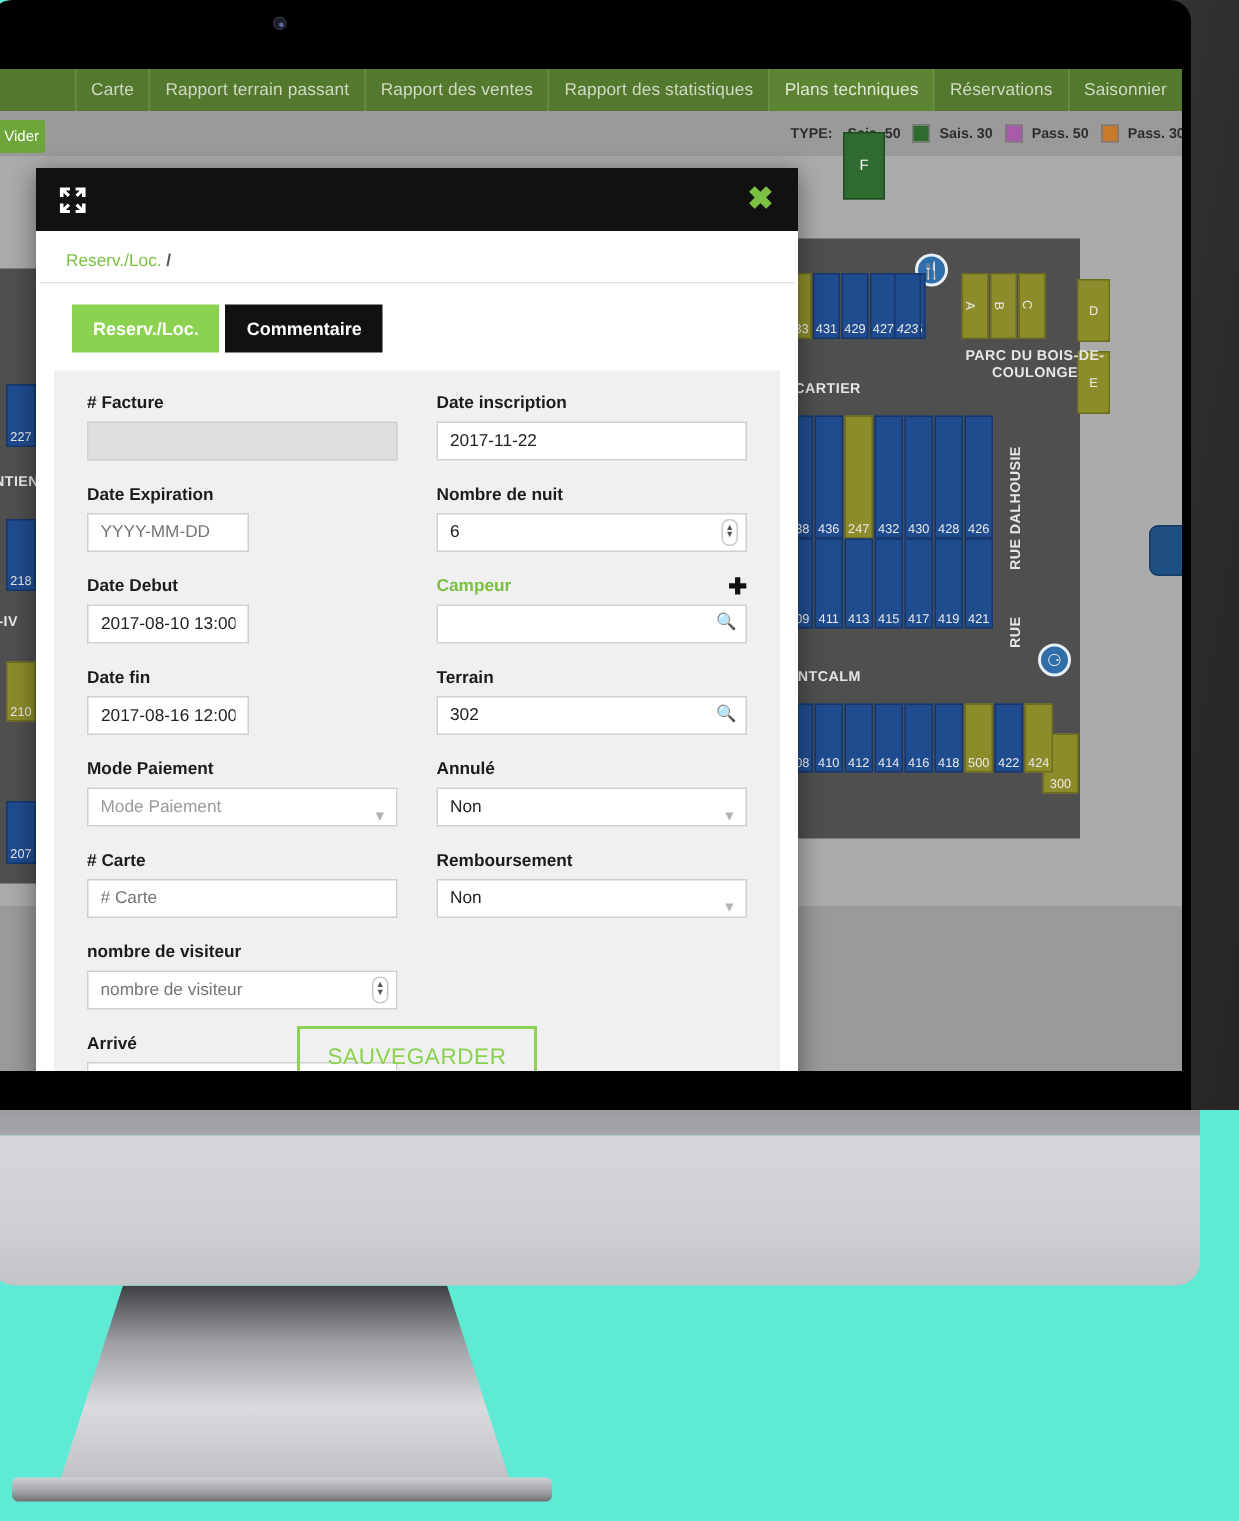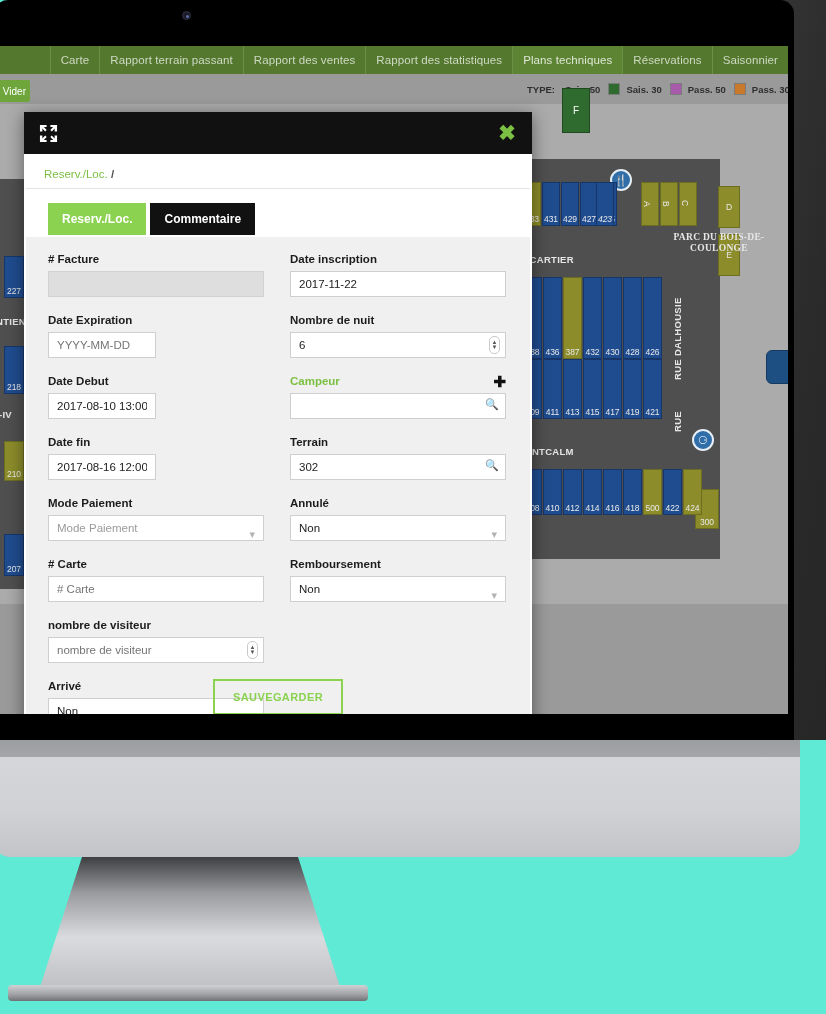--- a/index.html
+++ b/index.html
@@ -140,21 +140,21 @@
   }
   .breadcrumb .sep{ color:#555; font-weight:bold; }
   .tabs{ display:flex; padding:14px 0 0 24px; gap:4px; }
   .tab{
     padding:9px 14px; font-size:12px; font-weight:bold; color:#fff;
     background:#111111; cursor:pointer;
   }
   .tab.active{ background:#8ad24f; color:#ffffff; }
 
   .form-panel{
-    margin:2px; background:#f0f0f0; padding:16px 4px 0 22px; height:calc(100% - 79px);
+    margin:12px; background:#f0f0f0; padding:16px 22px 0 22px; height:calc(100% - 79px);
     position:relative;
   }
   .cols{ display:flex; gap:26px; }
   .col{ width:216px; }
   .field{ margin-bottom:17px; }
   .field-label{
     font-size:11.5px; font-weight:bold; color:#1c1c1c; margin-bottom:6px; display:block;
   }
   .field-label.green{ color:#7cc043; }
   .lbl-row{ display:flex; justify-content:space-between; align-items:center; margin-bottom:6px;}
@@ -186,21 +186,21 @@
   .sel .chev{
     position:absolute; right:8px; top:6px; color:#b3b3b3; font-size:11px;
   }
 
   .btn-row{
     position:absolute; left:0; right:0; bottom:22px;
     display:flex; justify-content:center; gap:18px;
   }
   .btn{
     border:2px solid #8ad24f; color:#8ad24f; background:transparent;
-    font-size:11px; font-weight:bold; letter-spacing:.4px;
+    font-size:15px; font-weight:normal; letter-spacing:.4px;
     padding:10px 18px; cursor:pointer; font-family:"Liberation Sans", sans-serif;
   }
 </style>
 </head>
 <body>
 
 <div id="stage">
 
   <div class="imac-back"></div>
   <div class="imac-bezel"></div>
@@ -251,26 +251,26 @@
         <div class="plot olive" style="left:718px;top:82px;width:22px;height:42px;align-items:center;">D</div>
         <div class="plot olive" style="left:718px;top:130px;width:22px;height:42px;align-items:center;">E</div>
 
         <div class="plot olive" style="left:523px;top:78px;width:18px;height:44px;">433</div>
         <div class="plot blue" style="left:542px;top:78px;width:18px;height:44px;">431</div>
         <div class="plot blue" style="left:561px;top:78px;width:18px;height:44px;">429</div>
         <div class="plot blue" style="left:580px;top:78px;width:18px;height:44px;">427</div>
         <div class="plot blue" style="left:599px;top:78px;width:18px;height:44px;">425</div>
         <div class="plot blue" style="left:596px;top:78px;width:18px;height:44px;font-style:italic;">423</div>
 
-        <div class="maplabel" style="left:669px;top:128px;width:100px;font-family:Liberation Serif, serif;">PARC DU BOIS-DE-COULONGE</div>
+        <div class="maplabel" style="left:640px;top:128px;width:100px;">PARC DU BOIS-DE-COULONGE</div>
         <div class="maplabel" style="left:520px;top:150px;width:80px;text-align:left;">E CARTIER</div>
 
         <div class="plot blue" style="left:523px;top:173px;width:19px;height:82px;">438</div>
         <div class="plot blue" style="left:543px;top:173px;width:19px;height:82px;">436</div>
-        <div class="plot olive" style="left:563px;top:173px;width:19px;height:82px;">387</div>
+        <div class="plot olive" style="left:563px;top:173px;width:19px;height:82px;">247</div>
         <div class="plot blue" style="left:583px;top:173px;width:19px;height:82px;">432</div>
         <div class="plot blue" style="left:603px;top:173px;width:19px;height:82px;">430</div>
         <div class="plot blue" style="left:623px;top:173px;width:19px;height:82px;">428</div>
         <div class="plot blue" style="left:643px;top:173px;width:19px;height:82px;">426</div>
 
         <div class="maplabel vert" style="left:672px;top:190px;height:90px;">RUE DALHOUSIE</div>
         <div class="maplabel vert" style="left:672px;top:298px;height:40px;">RUE</div>
 
         <div class="plot blue" style="left:523px;top:255px;width:19px;height:60px;">409</div>
         <div class="plot blue" style="left:543px;top:255px;width:19px;height:60px;">411</div>

